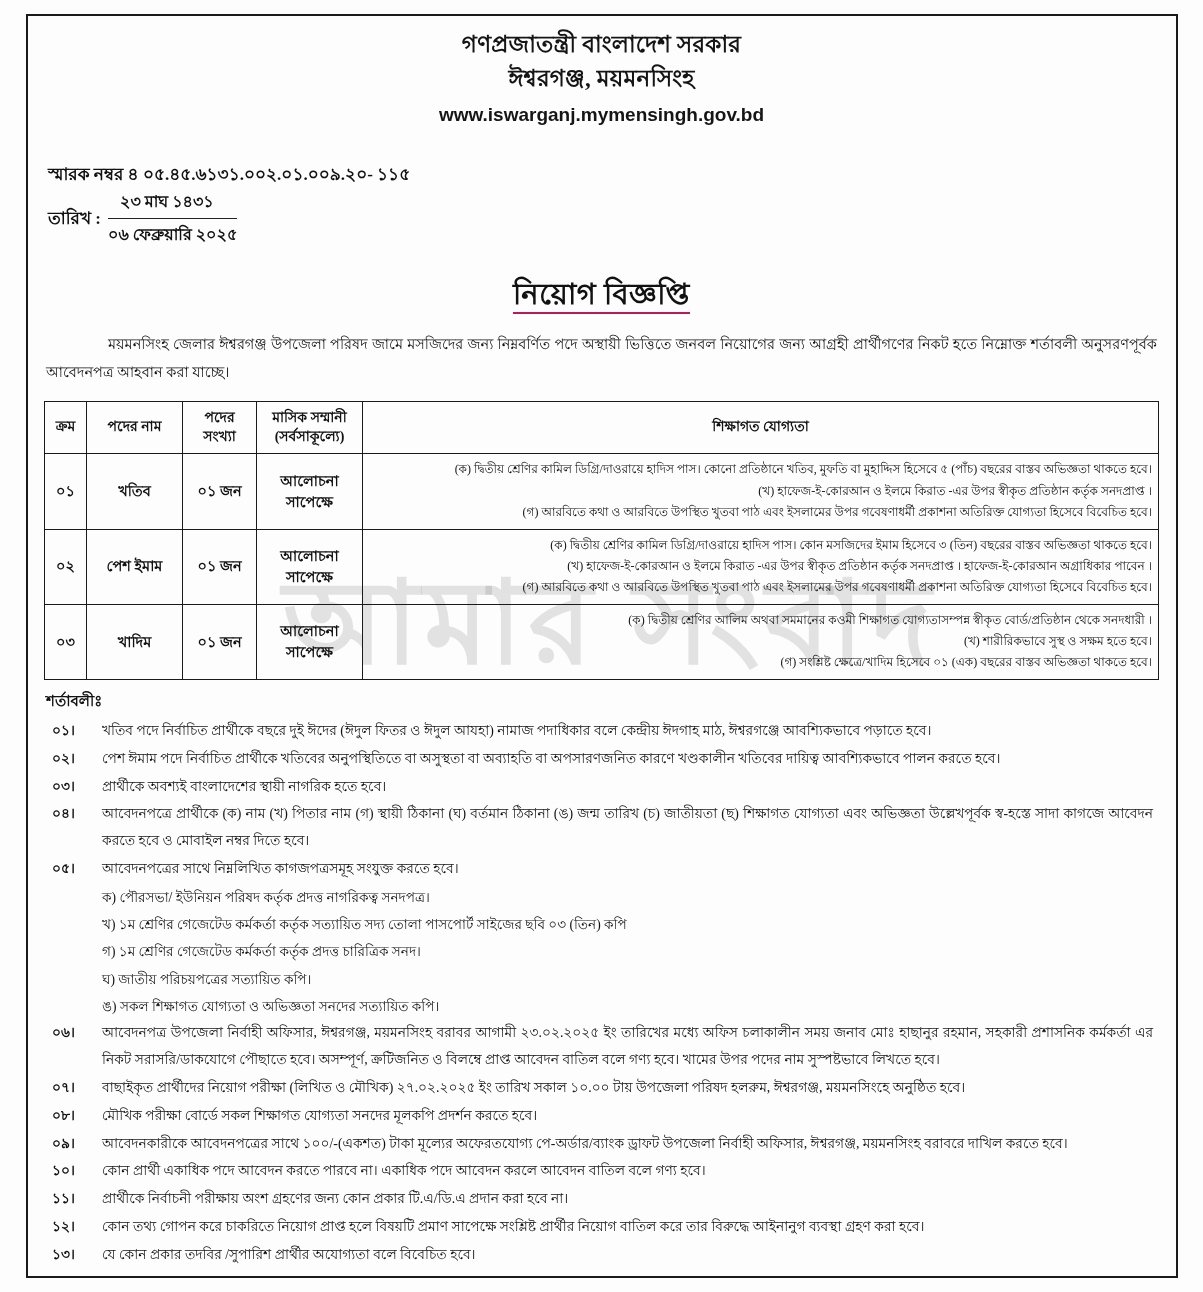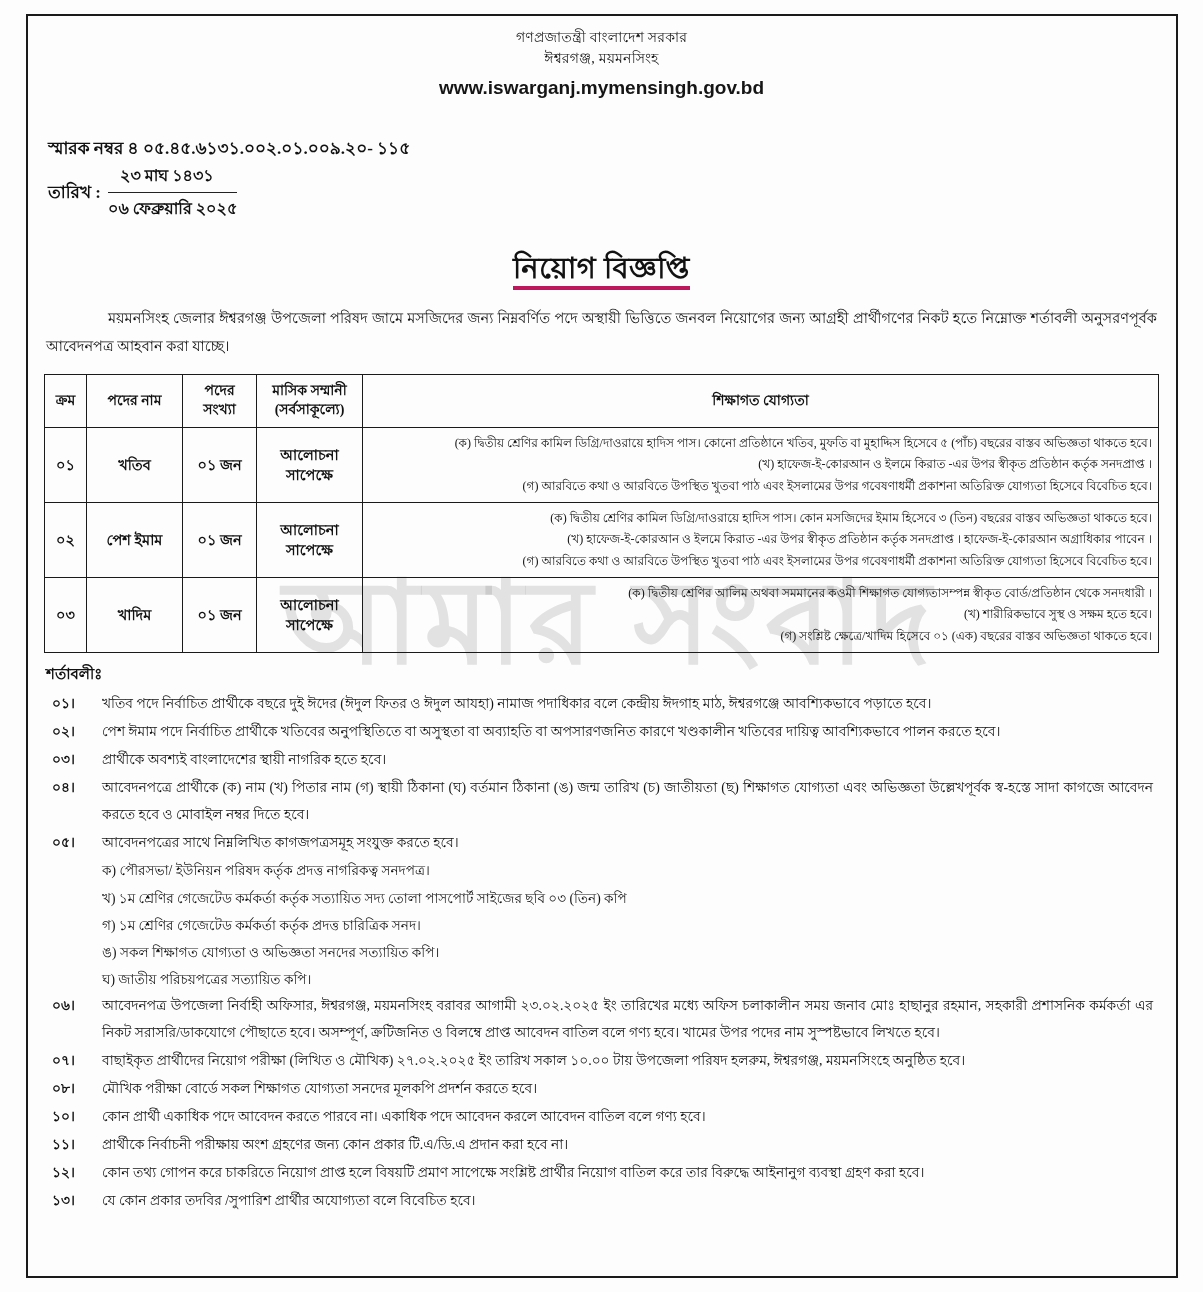--- a/index.html
+++ b/index.html
@@ -49,22 +49,22 @@
   .content {
     position: relative;
     z-index: 2;
     padding: 28px 44px 0 44px;
   }
   .letterhead {
     text-align: center;
     line-height: 1.48;
   }
   .letterhead .lh-line {
-    font-size: 14px;
-    font-weight: 400;
+    font-size: 23px;
+    font-weight: 700;
     letter-spacing: 0.2px;
     color: #151515;
   }
   .letterhead .lh-url {
     font-size: 19px;
     font-weight: 600;
     margin-top: 5px;
     color: #151515;
     font-family: "Liberation Sans", sans-serif;
   }
@@ -103,21 +103,21 @@
     padding-top: 3px;
   }
   .doc-title {
     text-align: center;
     margin-top: 22px;
     margin-bottom: 10px;
   }
   .doc-title span {
     font-size: 29px;
     font-weight: bold;
-    border-bottom: 4px solid #be185d;
+    border-bottom: 2px solid #be185d;
     padding-bottom: 2px;
     letter-spacing: 0.5px;
   }
   .intro {
     font-size: 14.5px;
     line-height: 1.95;
     text-align: justify;
     text-indent: 62px;
     margin: 10px 2px 14px 2px;
   }
@@ -303,38 +303,42 @@
       <li>
         <span class="num">০৫।</span>
         <span class="txt">আবেদনপত্রের সাথে নিম্নলিখিত কাগজপত্রসমূহ সংযুক্ত করতে হবে।</span>
       </li>
     </ol>
 
     <ul class="subs">
       <li>ক) পৌরসভা/ ইউনিয়ন পরিষদ কর্তৃক প্রদত্ত নাগরিকত্ব সনদপত্র।</li>
       <li>খ) ১ম শ্রেণির গেজেটেড কর্মকর্তা কর্তৃক সত্যায়িত সদ্য তোলা পাসপোর্ট সাইজের ছবি ০৩ (তিন) কপি</li>
       <li>গ) ১ম শ্রেণির গেজেটেড কর্মকর্তা কর্তৃক প্রদত্ত চারিত্রিক সনদ।</li>
+      <li>ঘ) জাতীয় পরিচয়পত্রের সত্যায়িত কপি।</li>
       <li>ঙ) সকল শিক্ষাগত যোগ্যতা ও অভিজ্ঞতা সনদের সত্যায়িত কপি।</li>
-      <li>ঘ) জাতীয় পরিচয়পত্রের সত্যায়িত কপি।</li>
     </ul>
 
     <ol class="conds">
       <li>
         <span class="num">০৬।</span>
         <span class="txt">আবেদনপত্র উপজেলা নির্বাহী অফিসার, ঈশ্বরগঞ্জ, ময়মনসিংহ বরাবর আগামী ২৩.০২.২০২৫ ইং তারিখের মধ্যে অফিস চলাকালীন সময় জনাব মোঃ হাছানুর রহমান, সহকারী প্রশাসনিক কর্মকর্তা এর নিকট সরাসরি/ডাকযোগে পৌছাতে হবে। অসম্পূর্ণ, ক্রটিজনিত ও বিলম্বে প্রাপ্ত আবেদন বাতিল বলে গণ্য হবে।  খামের উপর পদের নাম সুস্পষ্টভাবে লিখতে হবে।</span>
       </li>
       <li>
         <span class="num">০৭।</span>
         <span class="txt">বাছাইকৃত প্রার্থীদের নিয়োগ পরীক্ষা (লিখিত ও মৌখিক) ২৭.০২.২০২৫ ইং তারিখ সকাল ১০.০০ টায় উপজেলা  পরিষদ হলরুম, ঈশ্বরগঞ্জ, ময়মনসিংহে অনুষ্ঠিত হবে।</span>
       </li>
       <li>
         <span class="num">০৮।</span>
         <span class="txt">মৌখিক পরীক্ষা বোর্ডে সকল শিক্ষাগত যোগ্যতা সনদের মূলকপি প্রদর্শন করতে হবে।</span>
       </li>
       <li>
+        <span class="num">০৯।</span>
+        <span class="txt">আবেদনকারীকে আবেদনপত্রের সাথে ১০০/-(একশত) টাকা মূল্যের অফেরতযোগ্য পে-অর্ডার/ব্যাংক ড্রাফট উপজেলা নির্বাহী অফিসার, ঈশ্বরগঞ্জ, ময়মনসিংহ বরাবরে দাখিল করতে হবে।</span>
+      </li>
+      <li>
         <span class="num">১০।</span>
         <span class="txt">কোন প্রার্থী একাধিক পদে আবেদন করতে পারবে না। একাধিক পদে আবেদন করলে আবেদন বাতিল বলে গণ্য হবে।</span>
       </li>
       <li>
         <span class="num">১১।</span>
         <span class="txt">প্রার্থীকে নির্বাচনী পরীক্ষায় অংশ গ্রহণের জন্য কোন প্রকার টি.এ/ডি.এ প্রদান করা হবে না।</span>
       </li>
       <li>
         <span class="num">১২।</span>
         <span class="txt">কোন তথ্য গোপন করে চাকরিতে নিয়োগ প্রাপ্ত হলে বিষয়টি প্রমাণ সাপেক্ষে সংশ্লিষ্ট প্রার্থীর নিয়োগ বাতিল করে তার বিরুদ্ধে আইনানুগ ব্যবস্থা গ্রহণ করা হবে।</span>

